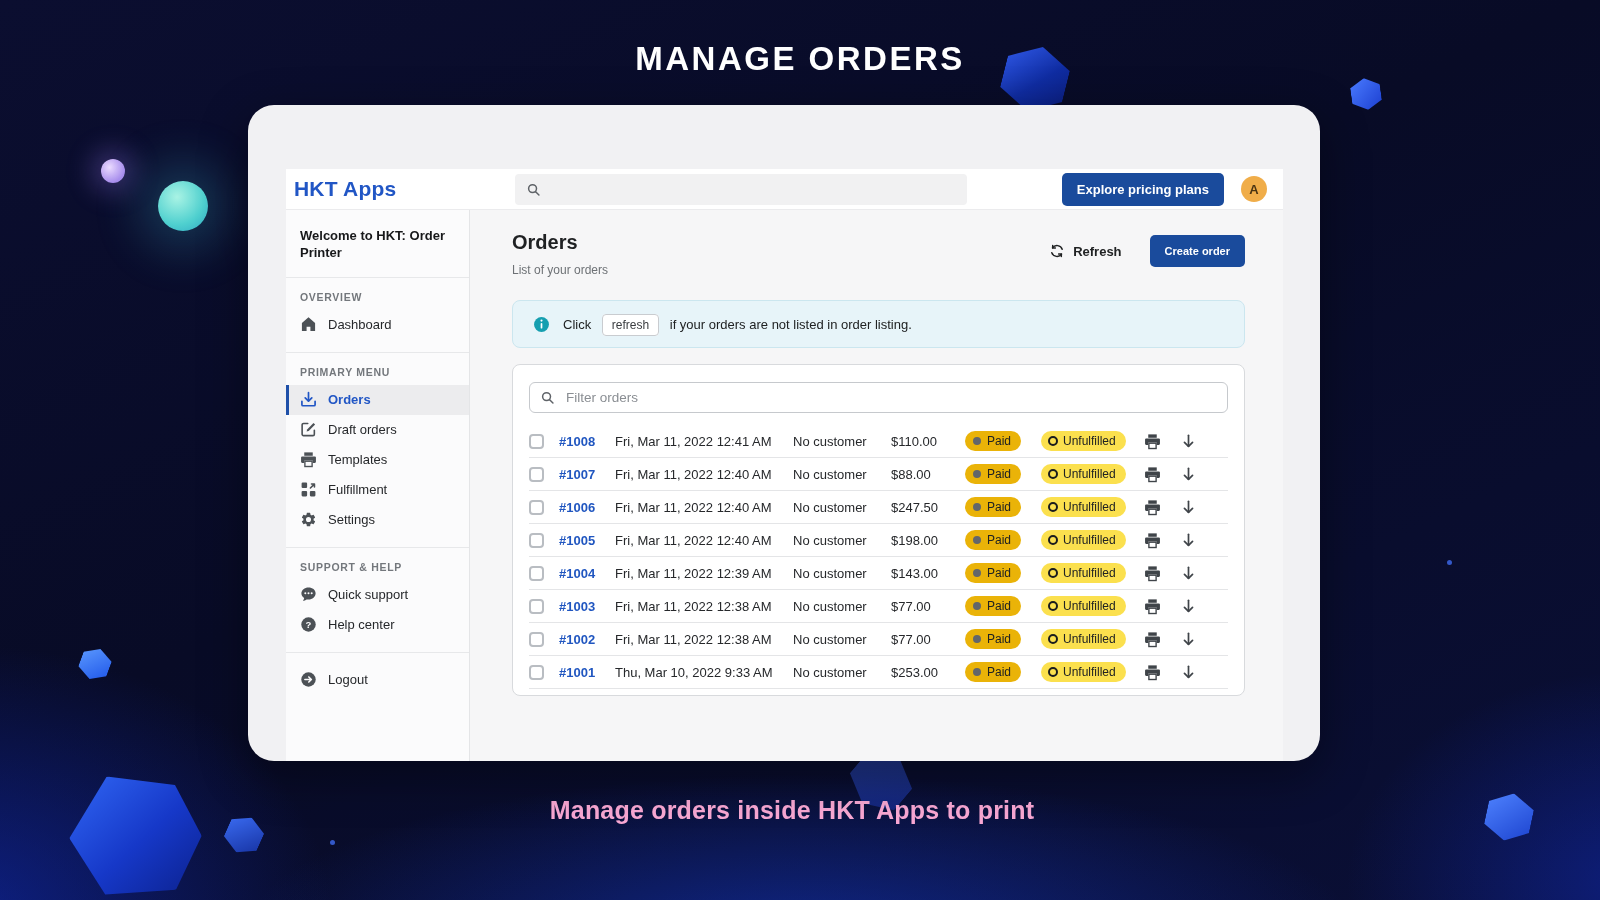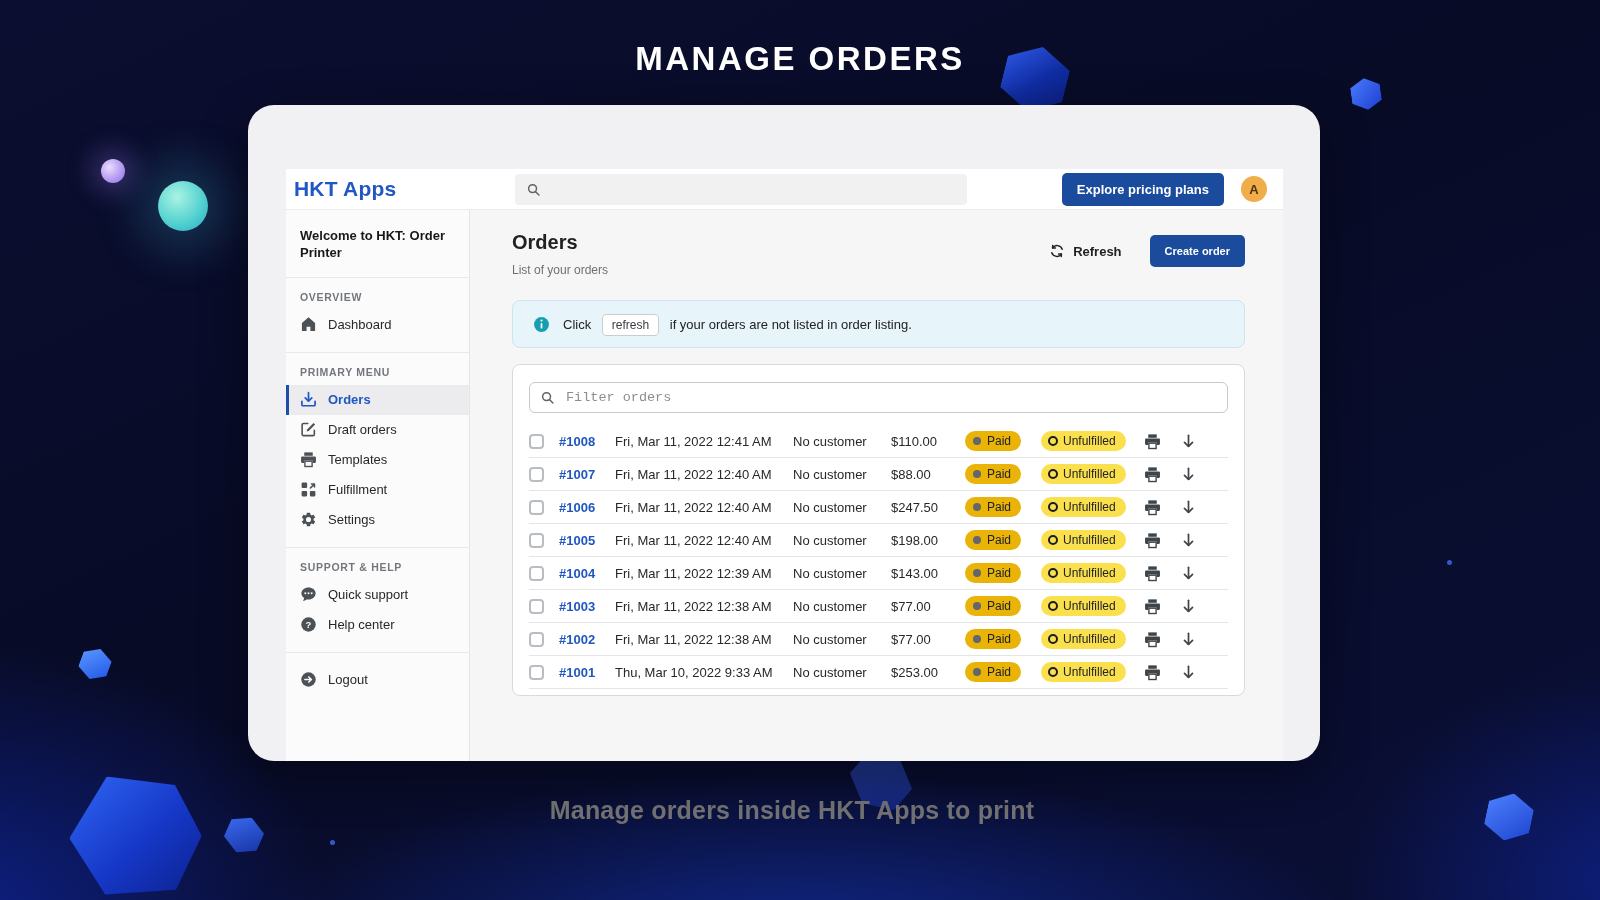--- a/index.html
+++ b/index.html
@@ -40,21 +40,21 @@
   .d-diamond{left:852px;top:752px;width:58px;height:58px;transform:rotate(40deg);
     background:linear-gradient(135deg,rgba(60,100,230,.55),rgba(18,38,140,.75));}
   .d-cube-br{left:1486px;top:793px;width:46px;height:48px;transform:rotate(12deg);
     background:linear-gradient(135deg,#4f83ff,#1c43cf);box-shadow:0 0 26px 8px rgba(50,110,255,.45);}
   .d-dot{width:5px;height:5px;border-radius:50%;background:#3f6cf0;opacity:.8;}
 
   
   .stage-title{position:absolute;top:40px;left:0;right:0;text-align:center;
     color:#ffffff;font-size:33px;font-weight:700;letter-spacing:2.5px;}
   .stage-caption{position:absolute;top:796px;left:0;right:16px;text-align:center;
-    color:#737373;font-size:25px;font-weight:700;letter-spacing:.2px;}
+    color:#f9a8d4;font-size:25px;font-weight:700;letter-spacing:.2px;}
 
   
   .card{position:absolute;left:248px;top:105px;width:1072px;height:656px;
     background:#f1f1f3;border-radius:26px;overflow:hidden;
     box-shadow:0 14px 48px rgba(0,0,0,.40);}
   .app{position:absolute;left:38px;top:64px;width:997px;bottom:0;
     display:flex;flex-direction:column;background:#f6f6f7;}
 
   .app-header{flex:0 0 41px;background:#fff;display:flex;align-items:center;
     padding:0 16px 0 8px;border-bottom:1px solid #ebebed;position:relative;box-sizing:border-box;}
@@ -110,21 +110,21 @@
   .banner svg{width:17px;height:17px;flex:0 0 auto;}
   .banner .kbd{background:#fff;border:1px solid #c9ccd0;border-radius:4px;
     padding:3px 9px;font-size:12px;color:#3a3d40;margin:0 7px;}
 
   .table-card{margin-top:16px;background:#fff;border:1px solid #d8dadd;border-radius:8px;
     padding:17px 16px 6px;box-sizing:border-box;}
   .filter-box{border:1px solid #c6c9cd;border-radius:6px;height:31px;display:flex;
     align-items:center;gap:9px;padding:0 10px;box-sizing:border-box;background:#fff;}
   .filter-box svg{width:15px;height:15px;color:#5f6368;flex:0 0 auto;}
   .filter-box input{border:none;outline:none;flex:1;font-size:13.5px;color:#a16207;
-    background:transparent;font-family:Liberation Mono, monospace;}
+    background:transparent;font-family:Liberation Sans, sans-serif;}
   .filter-box input::placeholder{color:#8a8e93;}
 
   .otable{margin-top:12px;}
   .trow{display:grid;grid-template-columns:30px 56px 178px 98px 74px 76px 101px 1fr;
     align-items:center;height:32px;border-bottom:1px solid #e4e5e7;
     font-size:13px;color:#26282b;}
   .trow.head{height:35px;font-size:12.5px;color:#202223;}
   .cbox{width:15px;height:15px;border:2px solid #b9bdc2;border-radius:4px;
     background:#fff;box-sizing:border-box;cursor:pointer;}
   .order-link{color:#2056c0;font-weight:700;cursor:pointer;text-decoration:none;}

